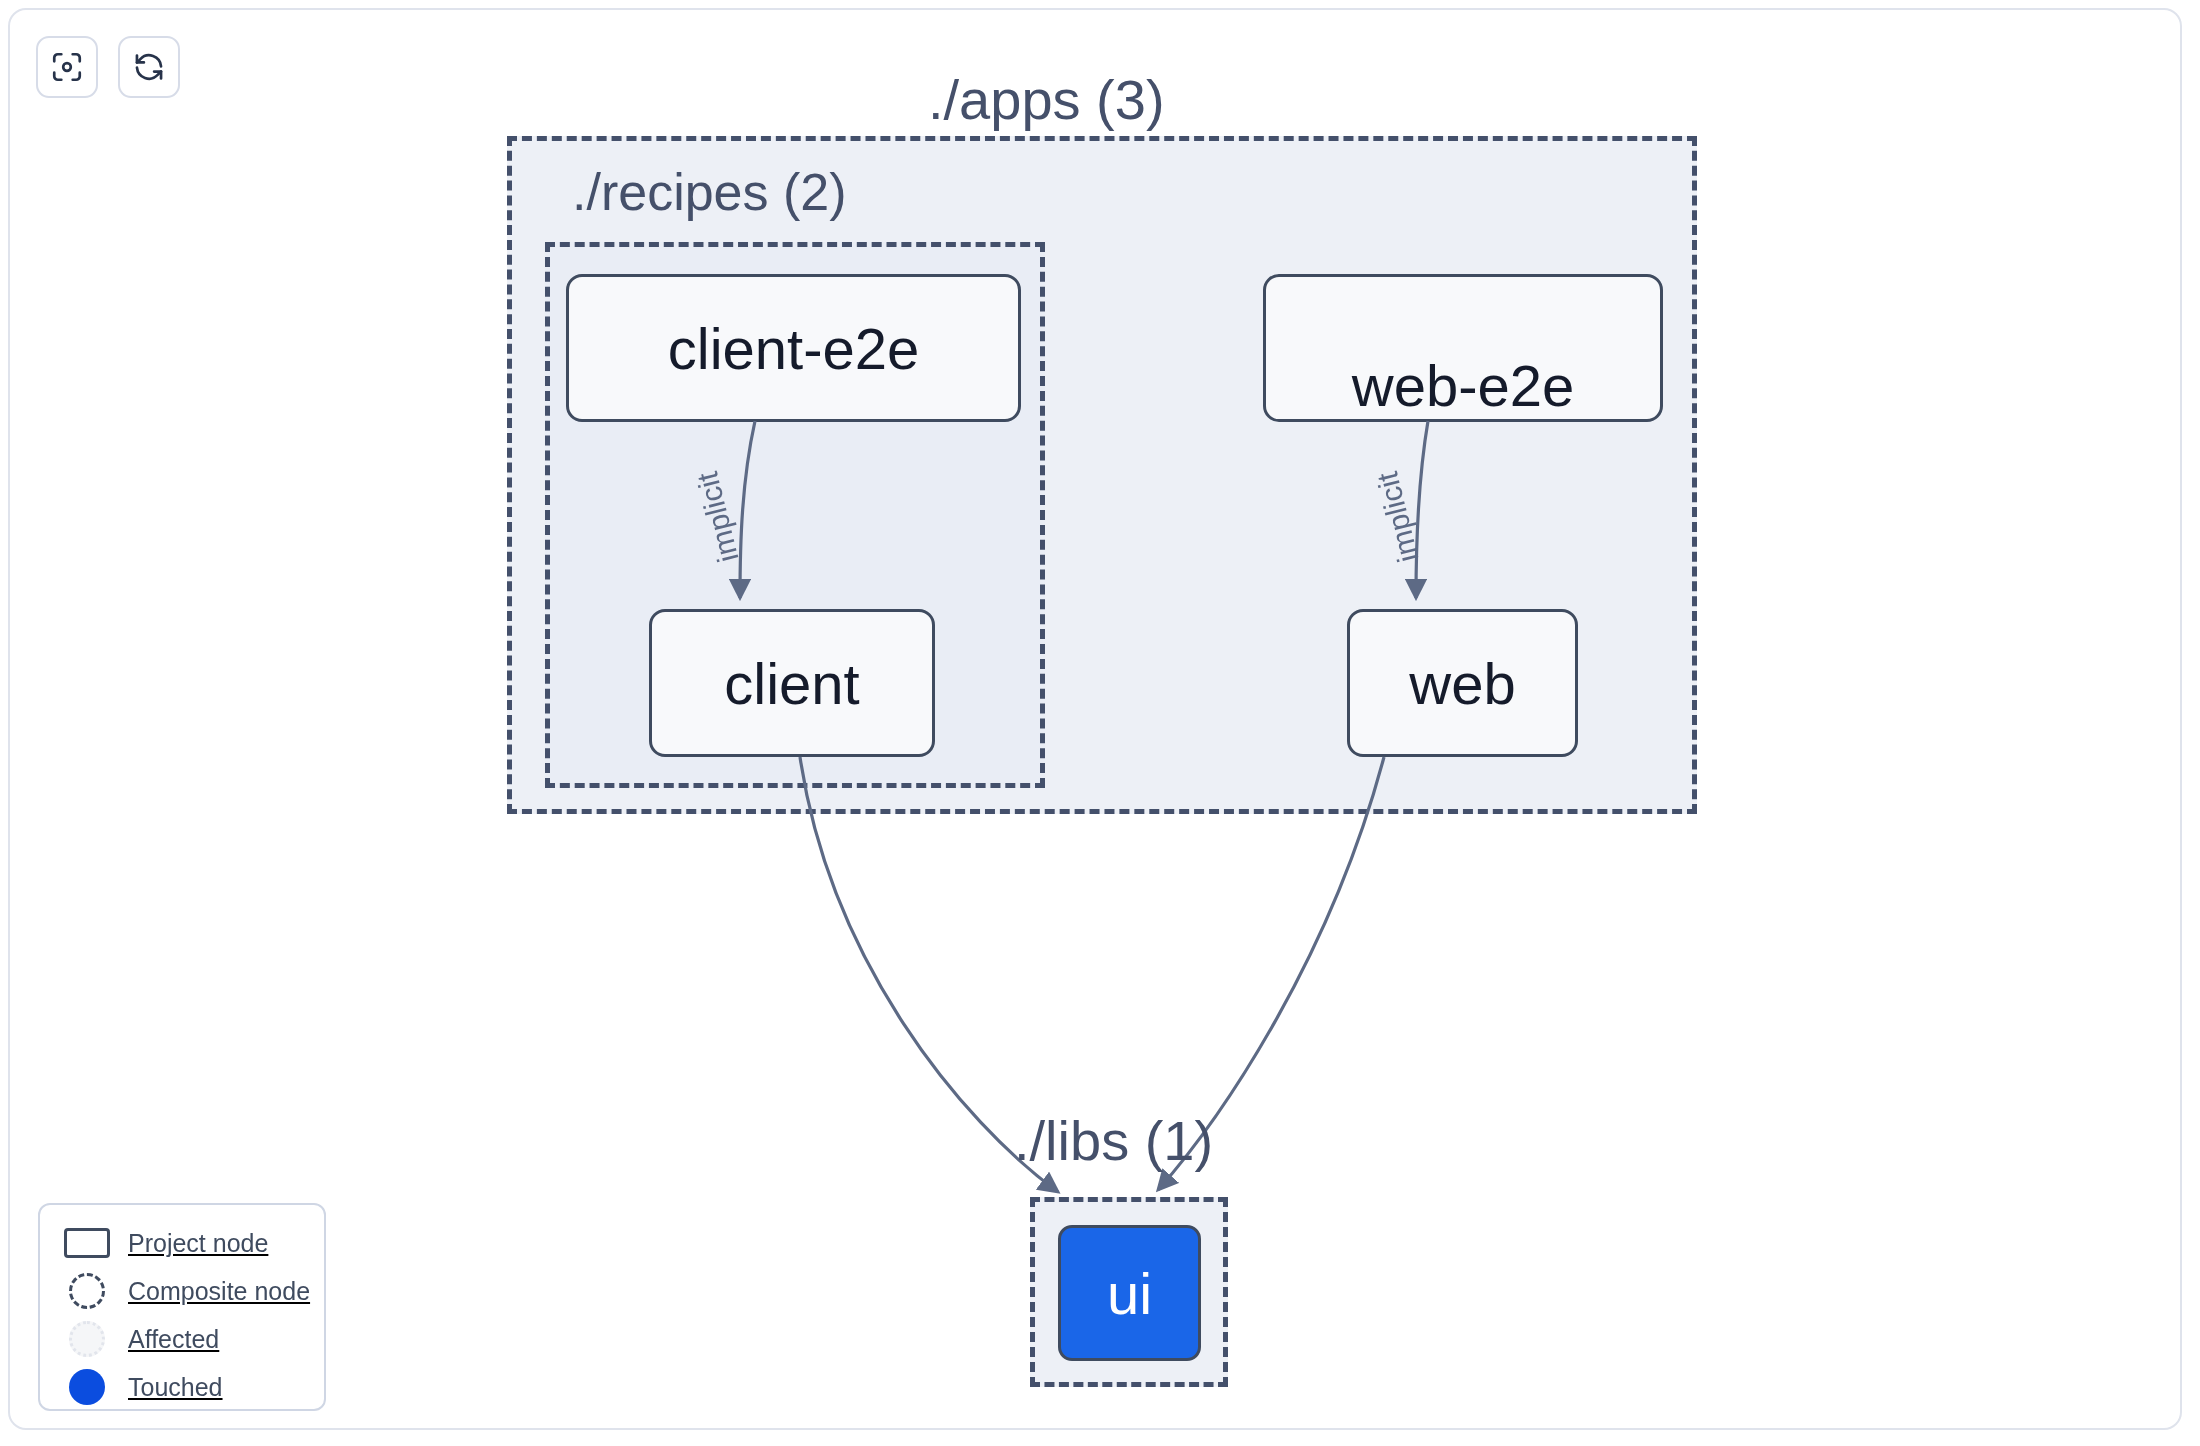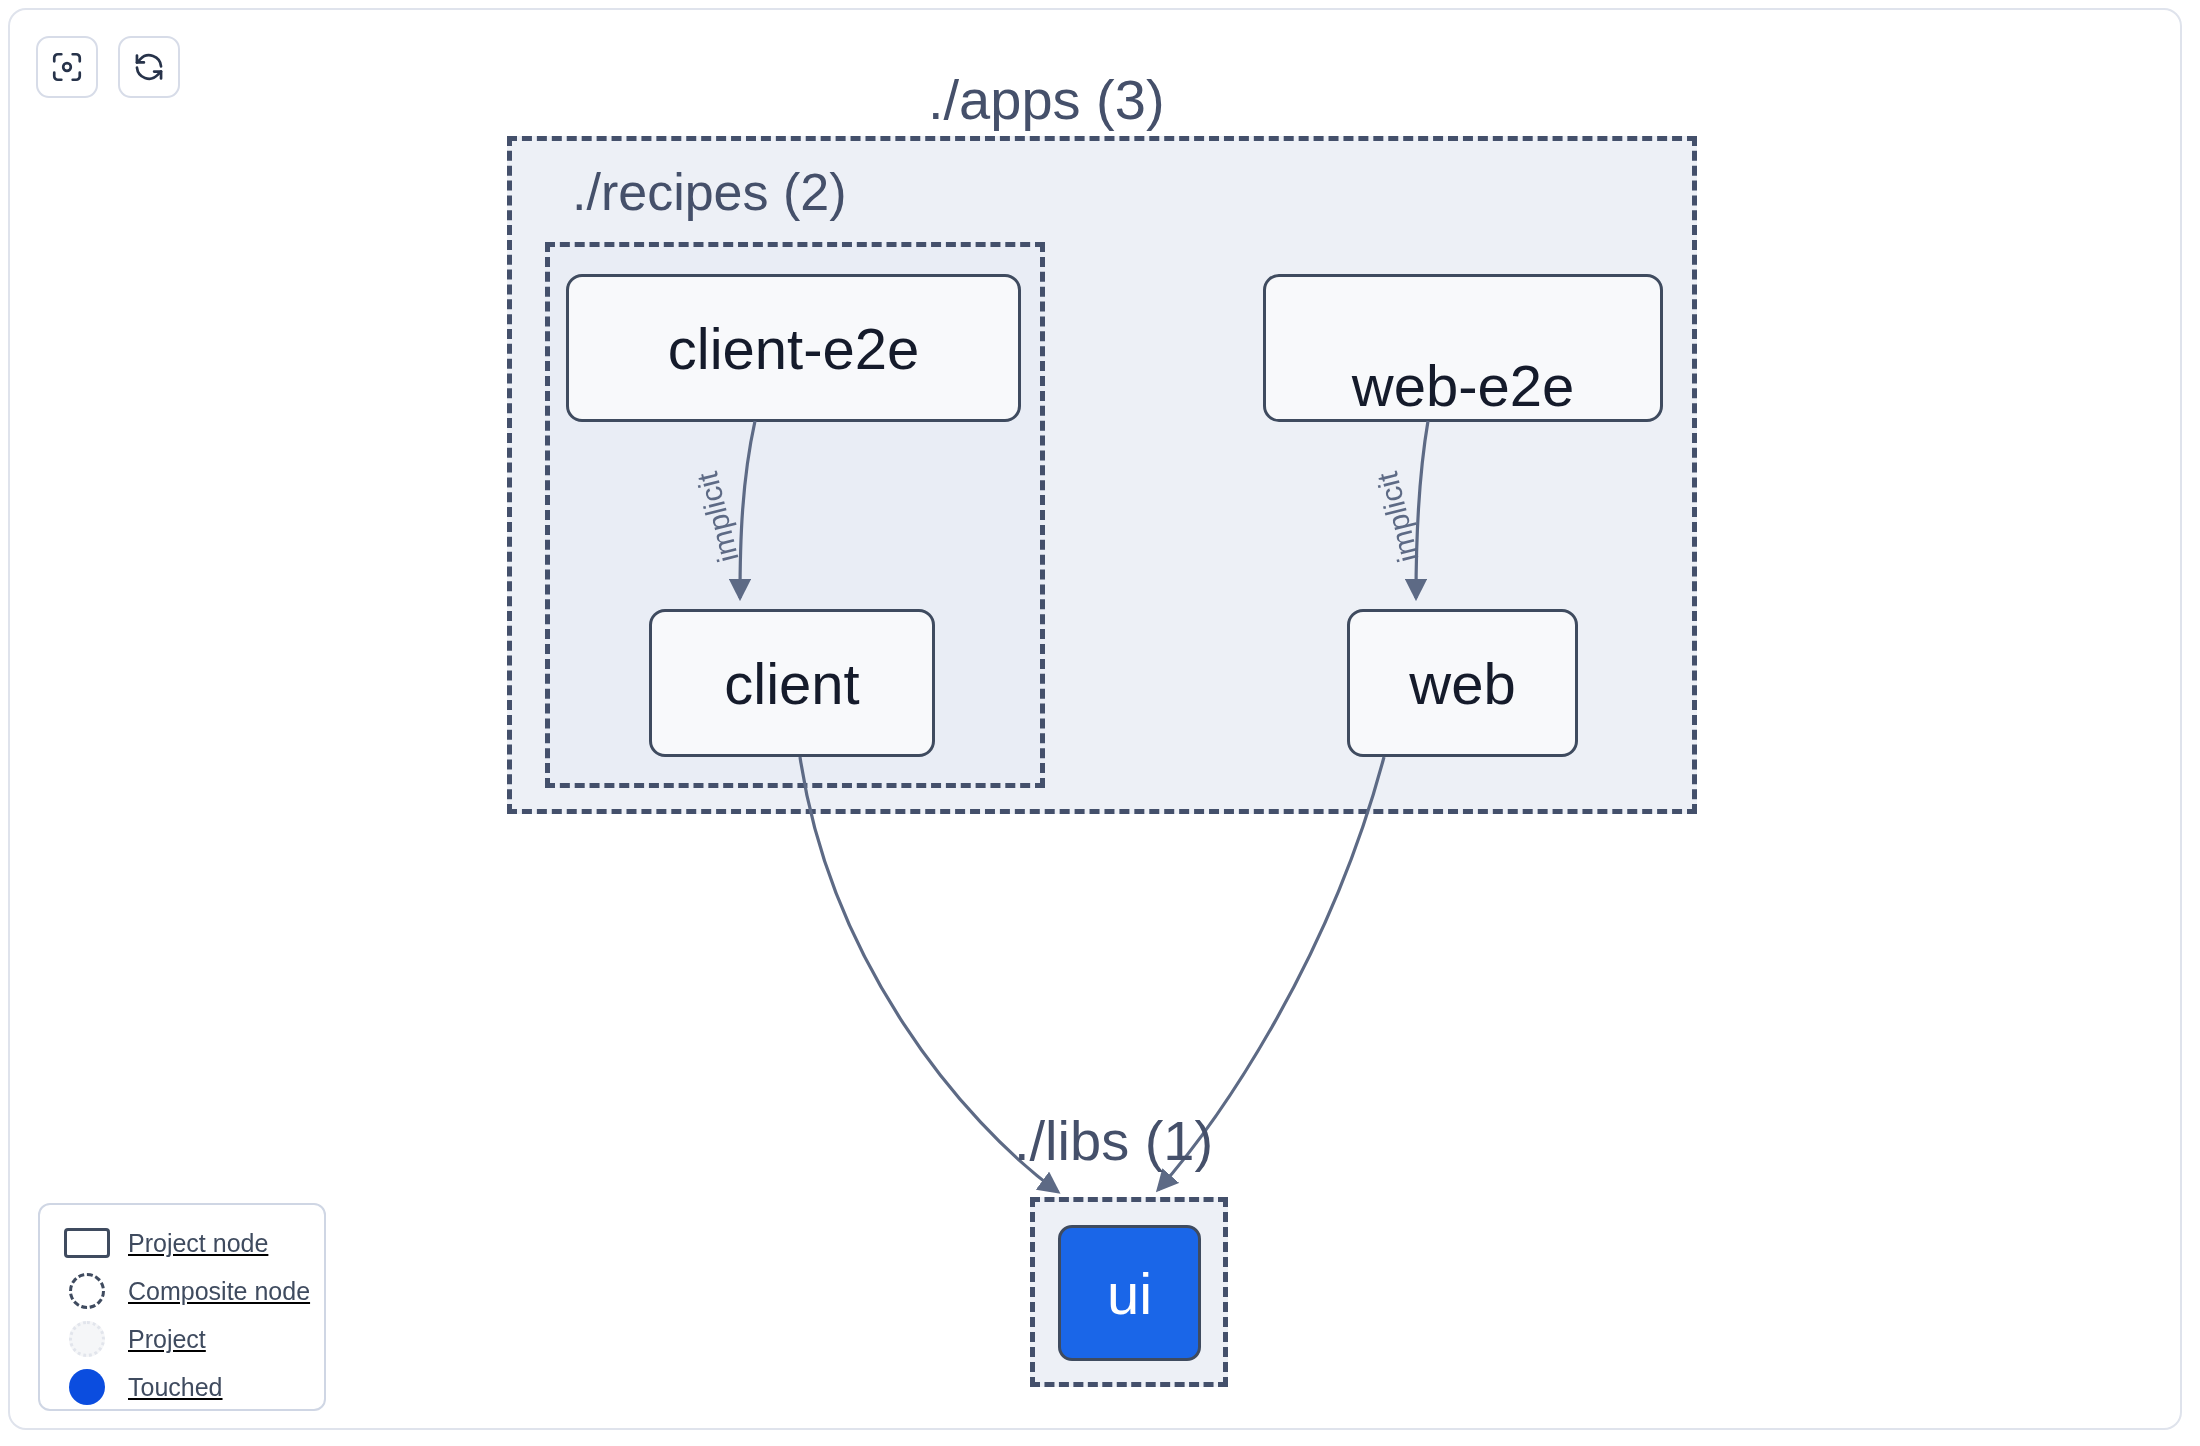--- a/index.html
+++ b/index.html
@@ -271,21 +271,21 @@
       <span class="legend-swatch">
           <span class="sw-dashed"></span>
         </span>
       <span class="legend-text">Composite node</span>
     </div>
 
     <div class="legend-row">
       <span class="legend-swatch">
           <span class="sw-affected"></span>
         </span>
-      <span class="legend-text">Project</span>
+      <span class="legend-text">Affected</span>
     </div>
 
     <div class="legend-row">
       <span class="legend-swatch">
           <span class="sw-touched"></span>
         </span>
       <span class="legend-text">Touched</span>
     </div>
 
   </div>

